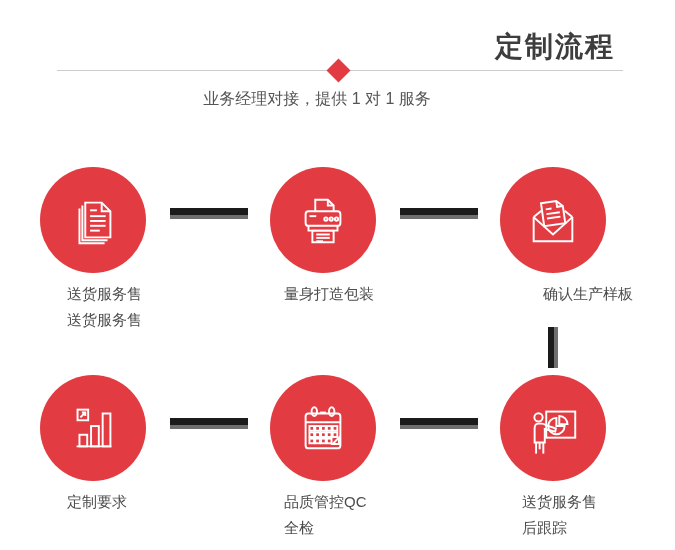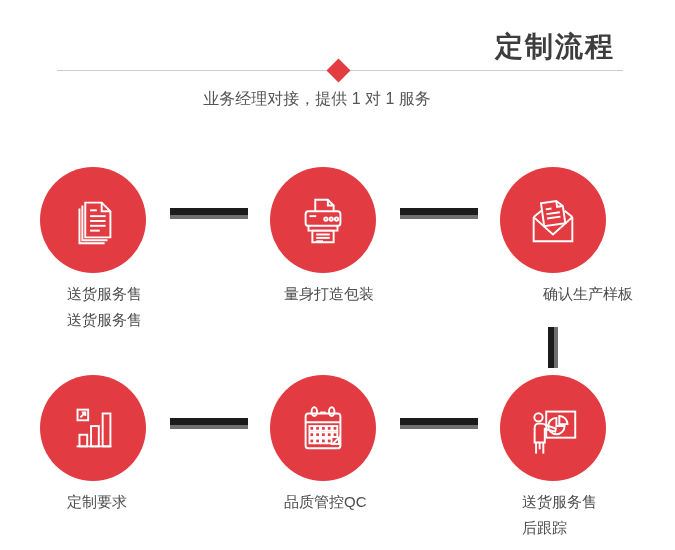--- a/index.html
+++ b/index.html
@@ -241,19 +241,20 @@
     <div>量身打造包装</div>
   </div>
   <div class="step-label l3">
     <div>确认生产样板</div>
   </div>
   <div class="step-label l4">
     <div>定制要求</div>
   </div>
   <div class="step-label l5">
     <div>品质管控QC</div>
+    <div>全检</div>
   </div>
   <div class="step-label l6">
     <div>送货服务售</div>
     <div>后跟踪</div>
   </div>
 
 </div>
 
 </body></html>

